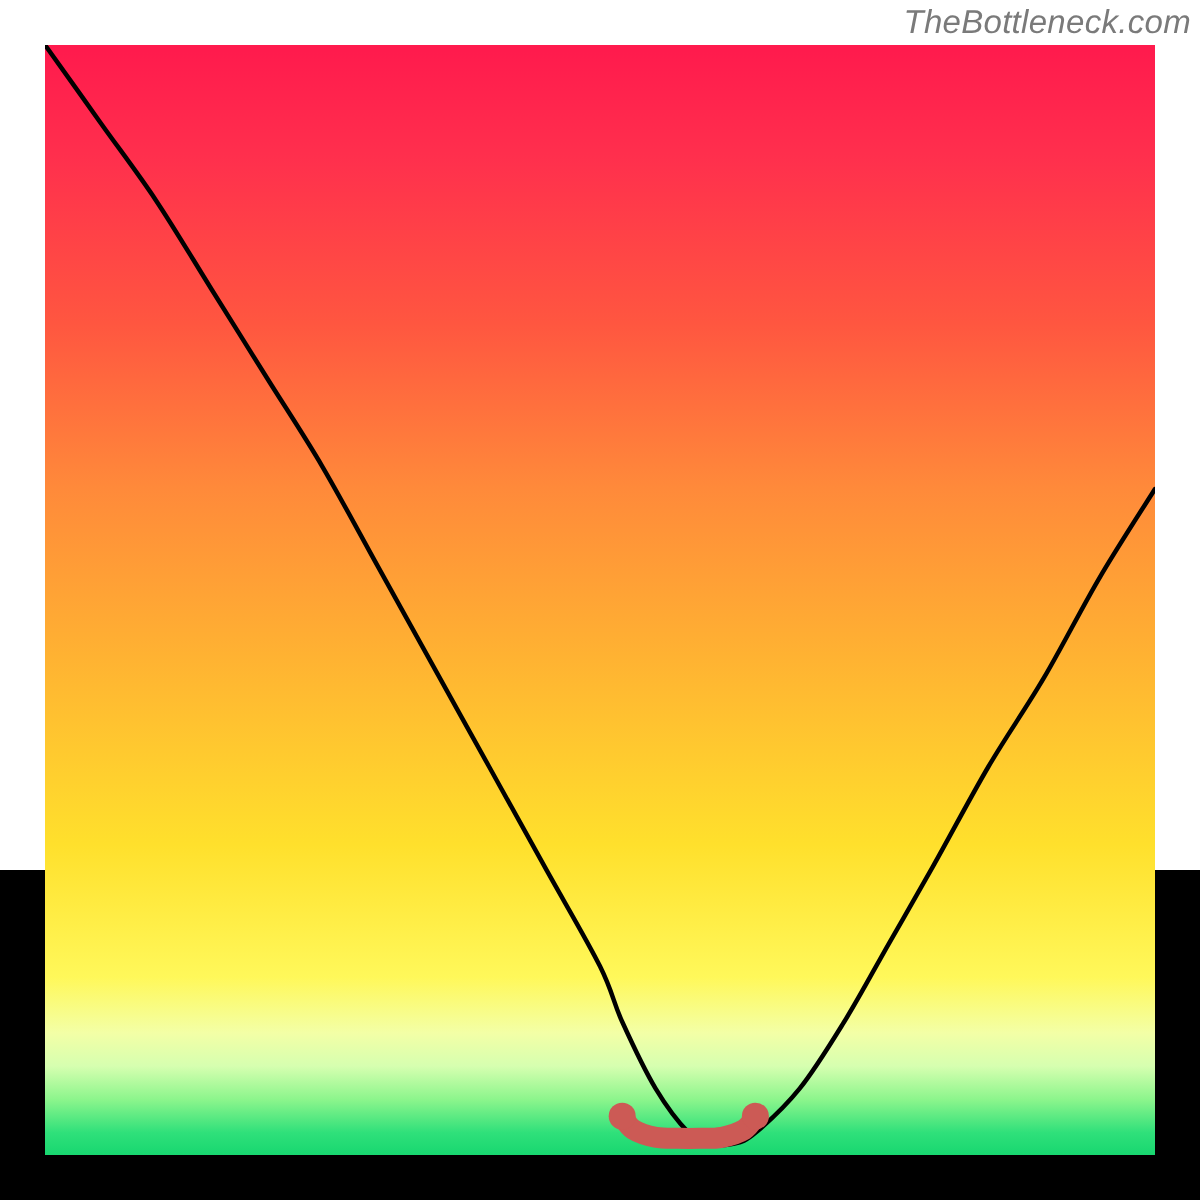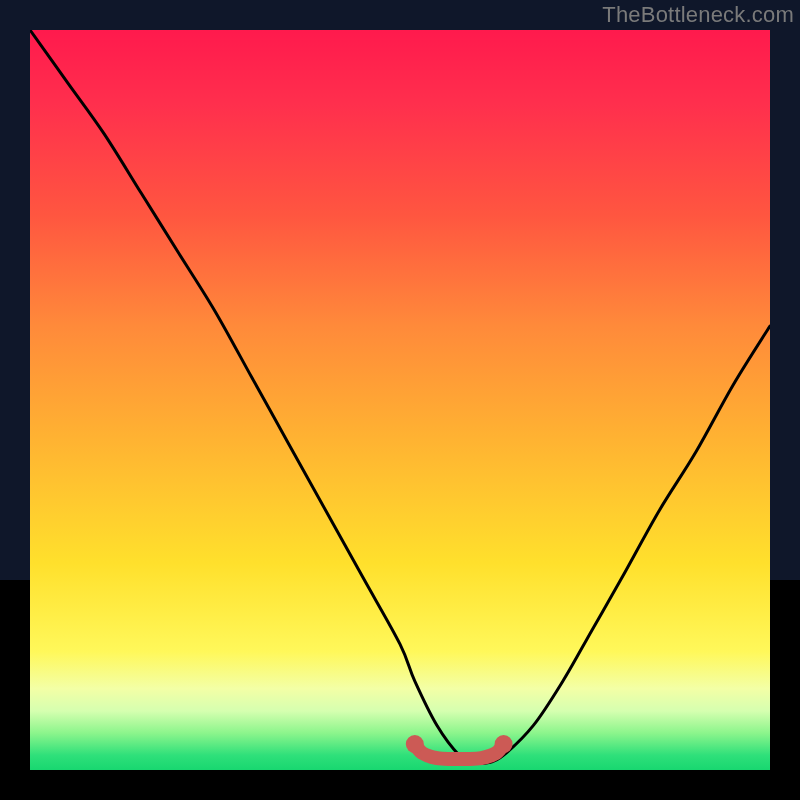--- a/index.html
+++ b/index.html
@@ -7,21 +7,22 @@
     padding: 0;
     width: 800px;
     height: 800px;
     overflow: hidden;
     background: #000;
   }
   .stage {
     position: relative;
     width: 800px;
     height: 580px;
-    background: #0f172a;
+    background: #ffffff;
+    font-style: italic;
   }
   .plot-area {
     position: absolute;
     left: 30px;
     top: 30px;
     width: 740px;
     height: 740px;
     
     background: linear-gradient(
       to bottom,

